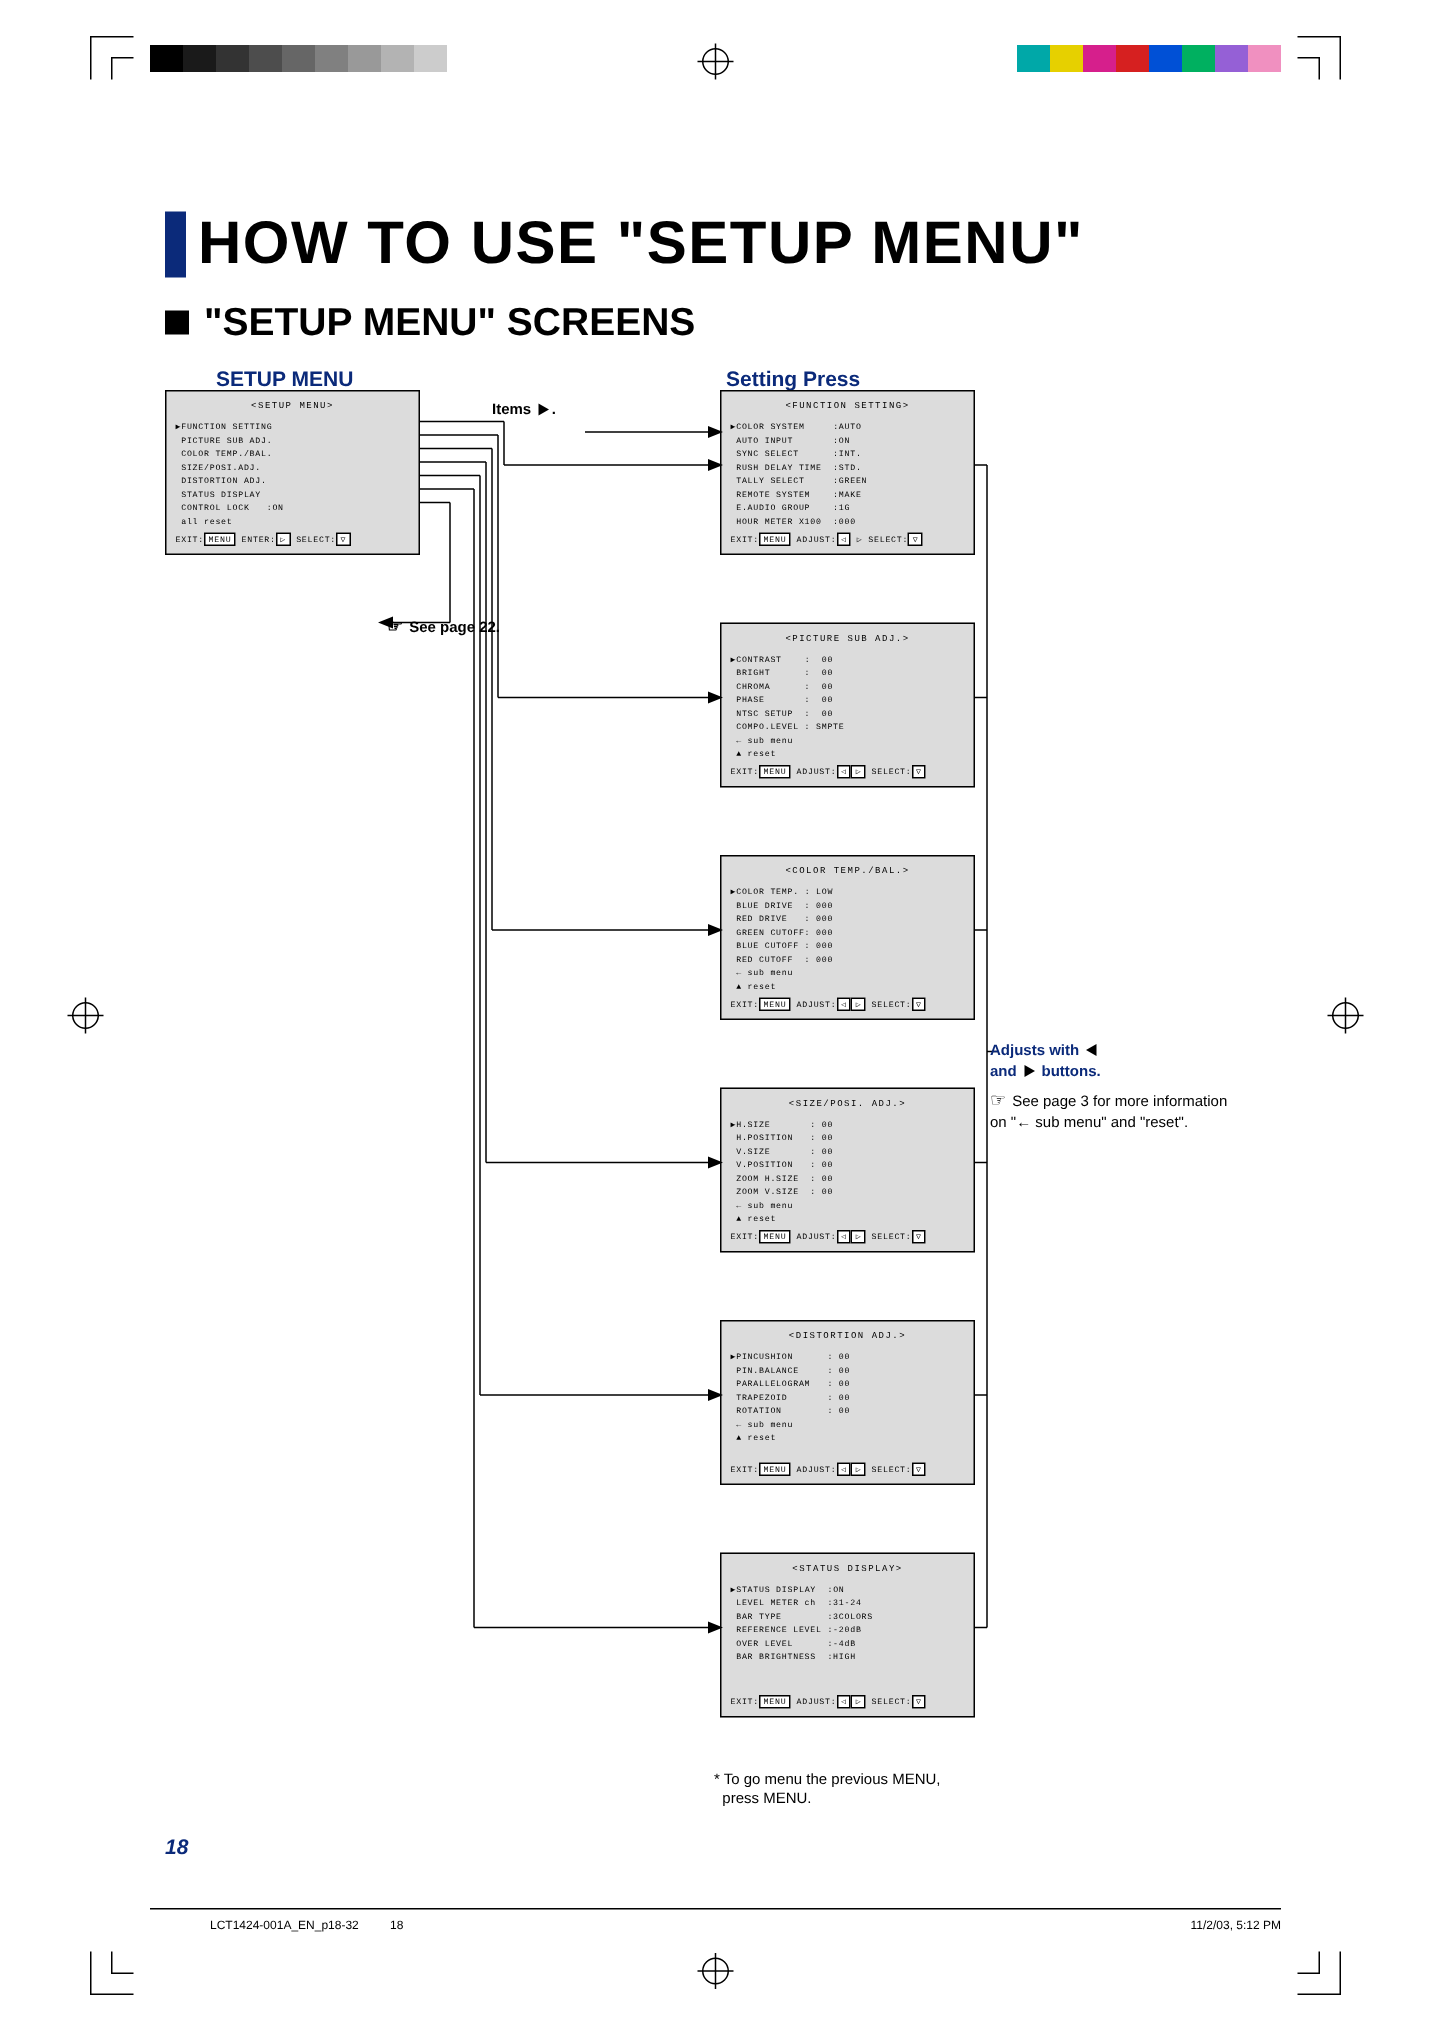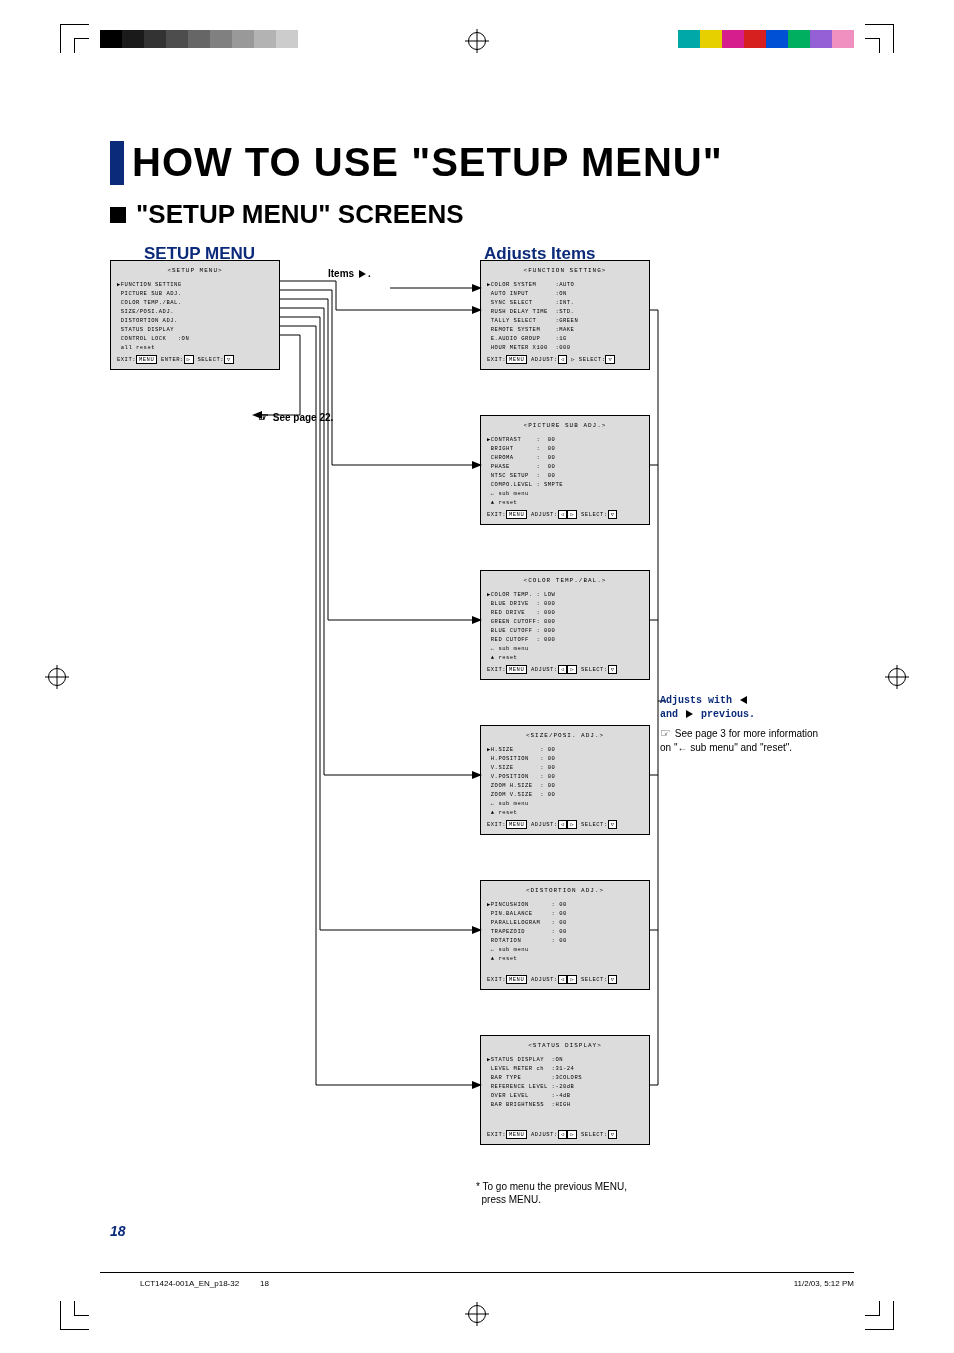--- a/index.html
+++ b/index.html
@@ -114,21 +114,21 @@
     margin-right:10px;
   }
   h2.sub-title {
     margin:0;
     font-size: 26px;
     font-weight: 700;
   }
 
   .col-left-label, .col-right-label {
     position:absolute;
-    font-size: 17px;
+    font-size: 14px;
     font-weight: 700;
     color: #0b2a7a;
   }
   .col-left-label { left: 34px; top: 104px; }
   .col-right-label { left: 374px; top: 104px; }
 
   
   .osd {
     position:absolute;
     width: 170px;
@@ -203,21 +203,21 @@
   }
 
   .note-right {
     position:absolute;
     left: 550px;
     top: 554px;
     width: 165px;
     font-size: 10px;
     line-height: 14px;
   }
-  .note-right .nr-head { font-weight:700; color:#0b2a7a; margin-bottom:4px;font-family:Liberation Mono, monospace;}
+  .note-right .nr-head { font-weight:700; color:#0b2a7a; margin-bottom:4px;}
 
   .footnote {
     position:absolute;
     left: 366px;
     top: 1040px;
     font-size: 10px;
     line-height: 13px;
   }
 
   .pagenum {
@@ -303,21 +303,21 @@
     <div class="title-row">
       <div class="blue-bar"></div>
       <h1 class="main-title">HOW TO USE "SETUP MENU"</h1>
     </div>
     <div class="sub-row">
       <div class="black-sq"></div>
       <h2 class="sub-title">"SETUP MENU" SCREENS</h2>
     </div>
 
     <div class="col-left-label">SETUP MENU</div>
-    <div class="col-right-label">Adjusts Items</div>
+    <div class="col-right-label">Setting Press</div>
 
     <div class="osd" style="left:0; top:120px;">
       <div class="osd-title">&lt;SETUP MENU&gt;</div>
       <div class="osd-body" id="mainbody">▶FUNCTION SETTING
  PICTURE SUB ADJ.
  COLOR TEMP./BAL.
  SIZE/POSI.ADJ.
  DISTORTION ADJ.
  STATUS DISPLAY
  CONTROL LOCK   :ON
@@ -457,21 +457,21 @@
         <polygon points="362,631 372,635 362,639"></polygon>
         <polygon points="362,786 372,790 362,794"></polygon>
         <polygon points="362,941 372,945 362,949"></polygon>
         <polygon points="152,271 142,275 152,279"></polygon>
       </g>
     </svg>
 
     <div class="note-right">
       <div class="nr-head">
         <span>Adjusts with</span> <span class="tri-left"></span><br>
-        <span>and</span> <span class="tri-right"></span> <span>previous.</span>
+        <span>and</span> <span class="tri-right"></span> <span>buttons.</span>
       </div>
       <div>
         <span class="hand">☞</span><span>See page 3 for more information on "← sub menu" and "reset".</span>
       </div>
     </div>
 
     <div class="footnote" style="white-space:pre;">* To go menu the previous MENU,
   press MENU.</div>
 
     <div class="pagenum">18</div>

